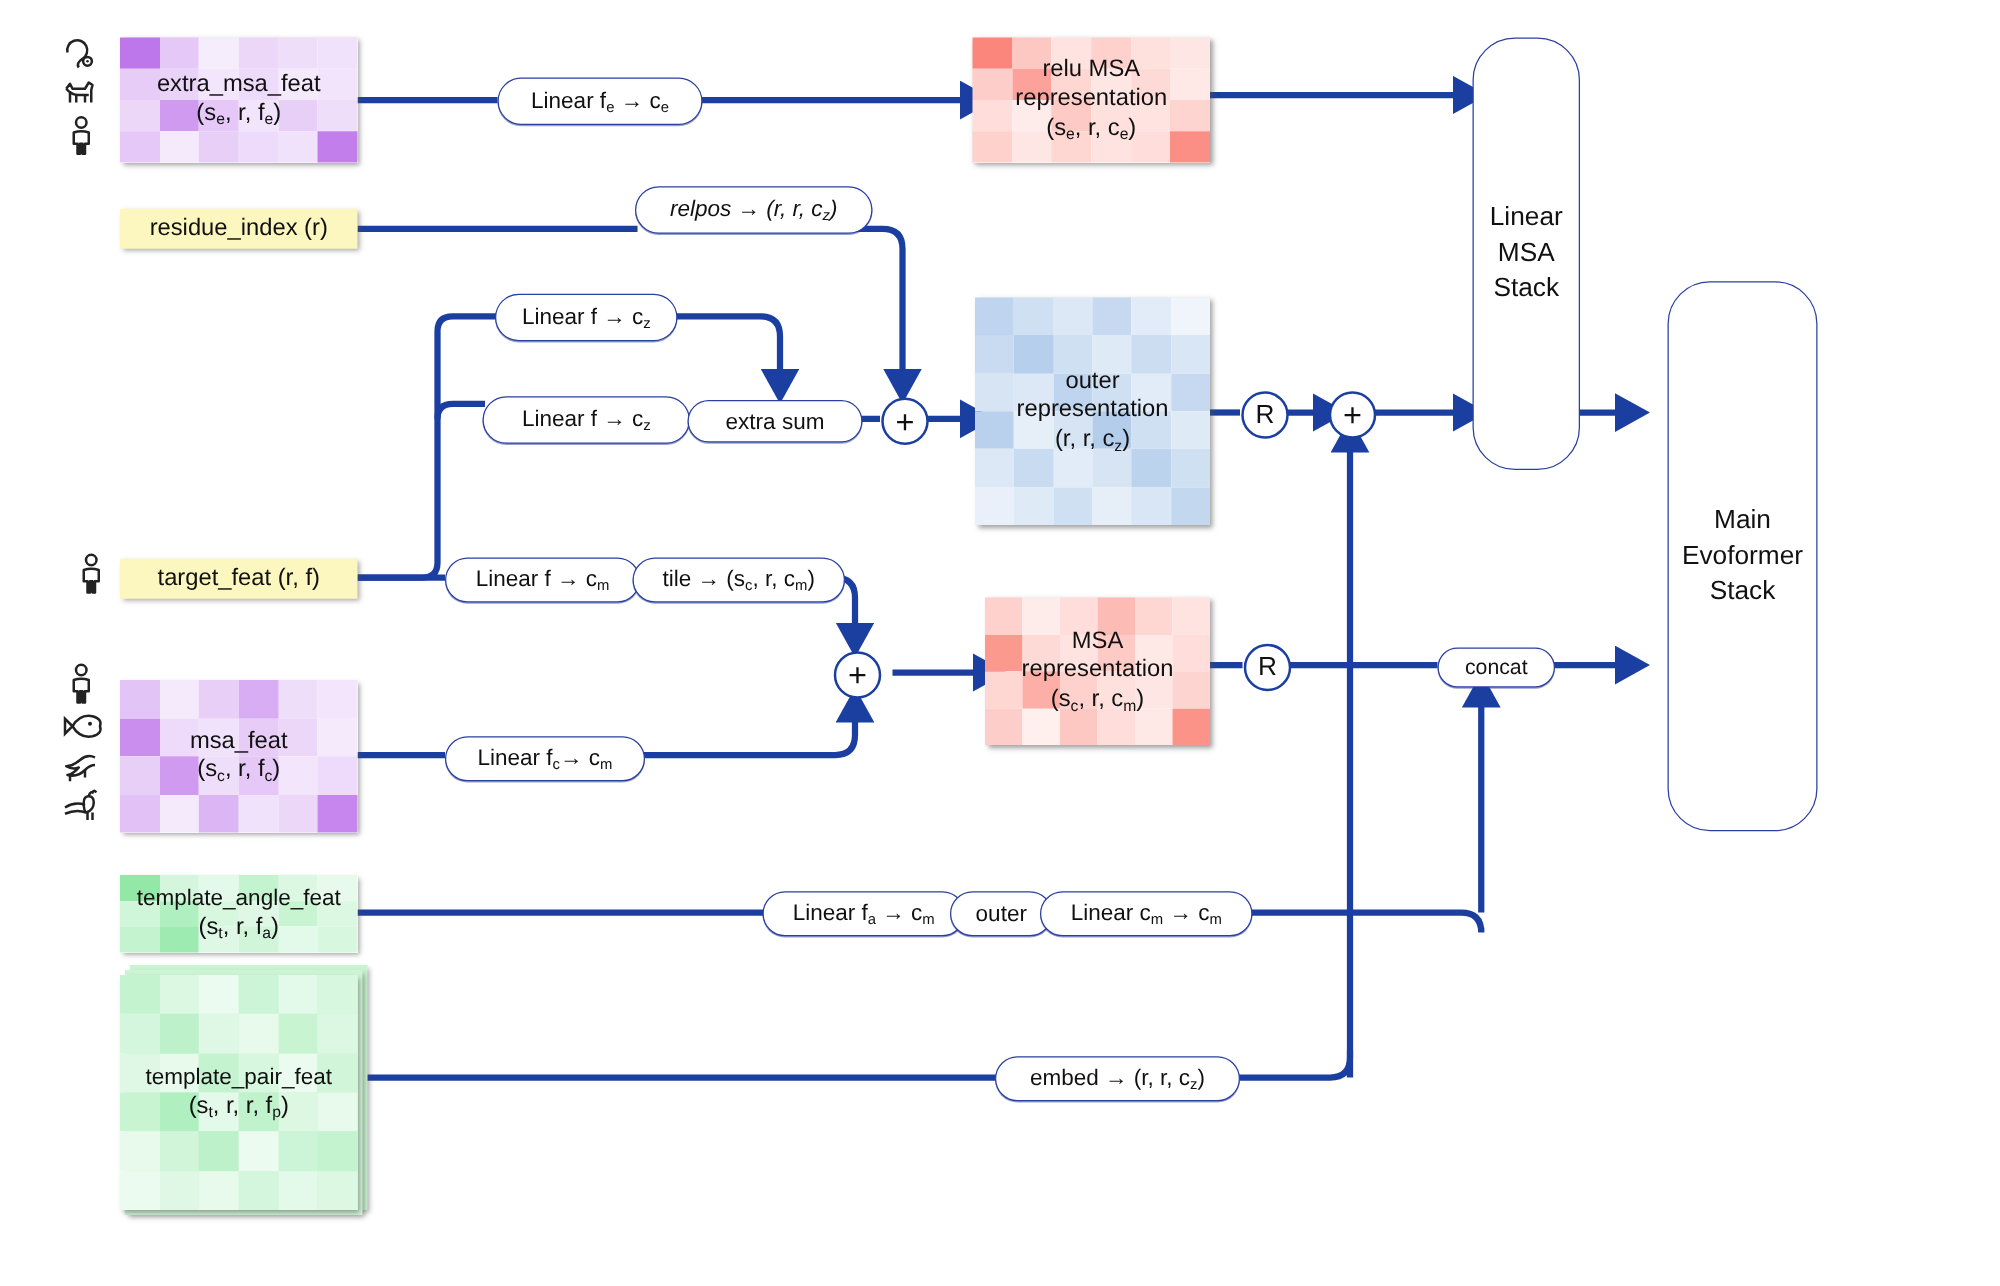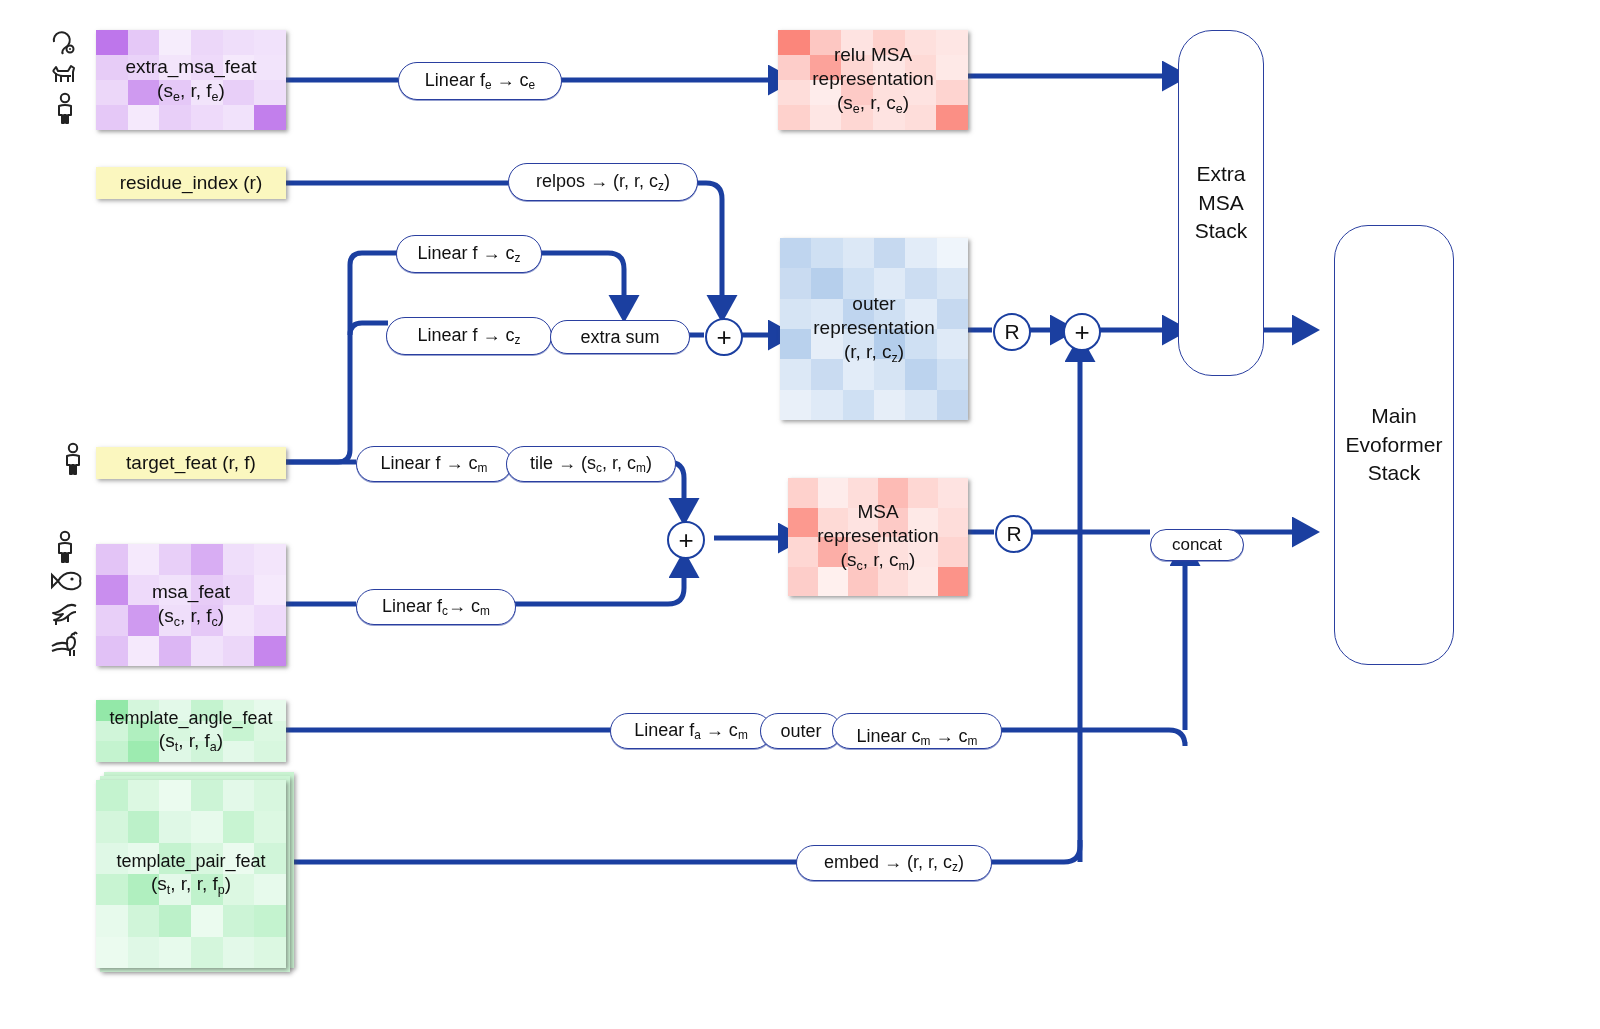--- a/index.html
+++ b/index.html
@@ -413,21 +413,21 @@
       <div>MSA</div>
       <div>representation</div>
       <div class="sub">(s<sub>c</sub>, r, c<sub>m</sub>)</div>
     </div>
   </div>
 
   <div class="pill" style="left:398px;top:62px;width:142px;height:36px;">
     <span>Linear f<sub>e</sub>&nbsp;→ c<sub>e</sub></span>
   </div>
 
-  <div class="pill" style="left:508px;top:163px;width:168px;height:36px;">
+  <div class="pill" style="left:508px;top:149px;width:168px;height:36px;font-style:italic;">
     <span>relpos → (r, r, c<sub>z</sub>)</span>
   </div>
 
   <div class="pill" style="left:396px;top:235px;width:124px;height:36px;">
     <span>Linear f&nbsp;→ c<sub>z</sub></span>
   </div>
 
   <div class="pill" style="left:386px;top:317px;width:144px;height:36px;">
     <span>Linear f&nbsp;→ c<sub>z</sub></span>
   </div>
@@ -449,29 +449,29 @@
   </div>
 
   <div class="pill" style="left:610px;top:713px;width:140px;height:34px;">
     <span>Linear f<sub>a</sub>&nbsp;→ c<sub>m</sub></span>
   </div>
 
   <div class="pill" style="left:760px;top:713px;width:60px;height:34px;">
     <span>outer</span>
   </div>
 
-  <div class="pill" style="left:832px;top:713px;width:148px;height:34px;align-items:flex-end;">
+  <div class="pill" style="left:832px;top:713px;width:148px;height:34px;">
     <span>Linear c<sub>m</sub>&nbsp;→ c<sub>m</sub></span>
   </div>
 
   <div class="pill" style="left:796px;top:845px;width:174px;height:34px;">
     <span>embed → (r, r, c<sub>z</sub>)</span>
   </div>
 
-  <div class="pill" style="left:1150px;top:518px;width:72px;height:30px;margin-top:11px;">
+  <div class="pill" style="left:1150px;top:518px;width:72px;height:30px;">
     <span style="font-size:17px;">concat</span>
   </div>
 
   <div class="circ plus" style="left:705px;top:318px;">
     <span>+</span>
   </div>
   <div class="circ plus" style="left:667px;top:521px;">
     <span>+</span>
   </div>
   <div class="circ plus" style="left:1063px;top:313px;">
@@ -479,21 +479,21 @@
   </div>
   <div class="circ" style="left:993px;top:313px;">
     <span>R</span>
   </div>
   <div class="circ" style="left:995px;top:515px;">
     <span>R</span>
   </div>
 
   <div class="stack" style="left:1178px;top:30px;width:84px;height:344px;">
     <div>
-      <div>Extra</div>
+      <div>Linear</div>
       <div>MSA</div>
       <div>Stack</div>
     </div>
   </div>
 
   <div class="stack" style="left:1334px;top:225px;width:118px;height:438px;">
     <div>
       <div>Main</div>
       <div>Evoformer</div>
       <div>Stack</div>

